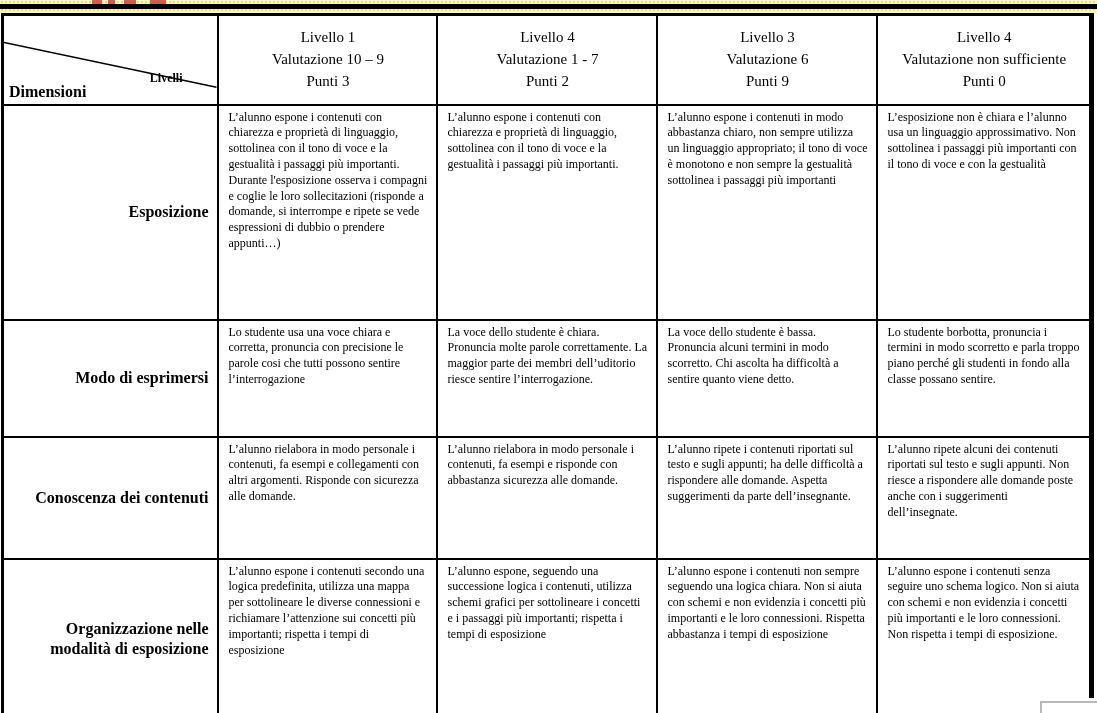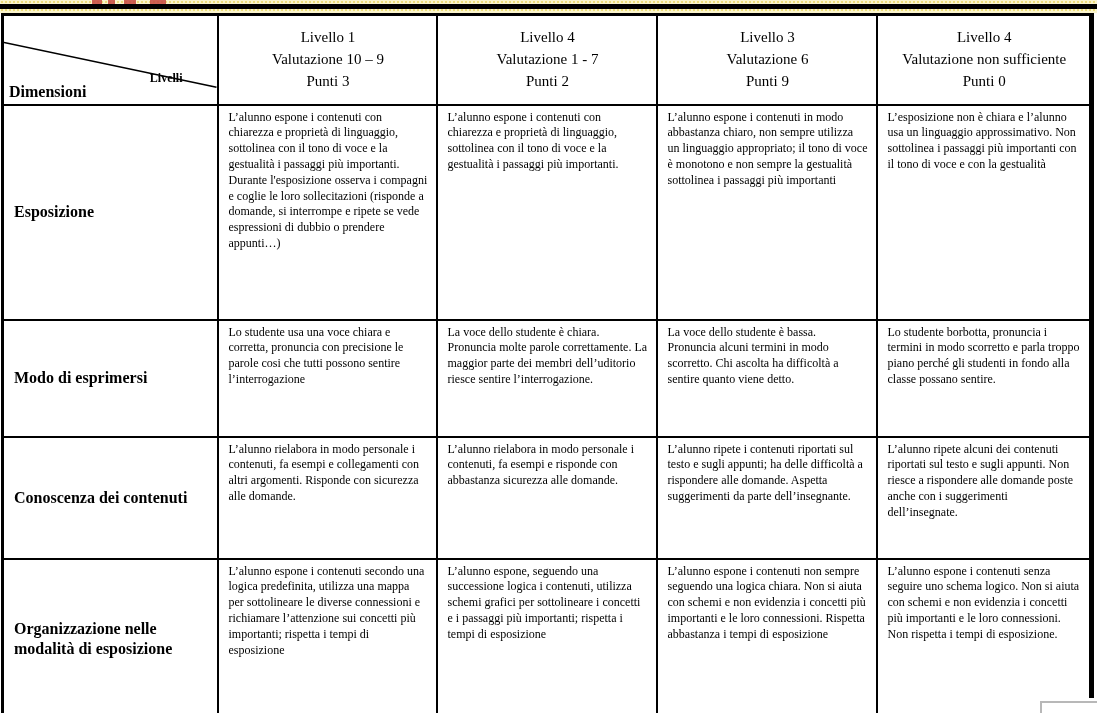--- a/index.html
+++ b/index.html
@@ -60,21 +60,21 @@
     font-weight: bold; font-size: 12px; margin-top: 33px;
   }
   .corner-bottom-label {
     position: absolute; left: 5px; bottom: 3px;
     font-weight: bold; font-size: 16px;
   }
 
   
   th.dim-label {
     font-weight: bold; font-size: 16px; line-height: 1.25;
-    text-align: left; vertical-align: middle; padding: 2px 10px; border-radius: 12px;
+    text-align: right; vertical-align: middle; padding: 2px 10px; border-radius: 12px;
   }
   td.desc-cell {
     font-size: 12px; line-height: 1.32;
     text-align: left; vertical-align: top;
     padding-top: 6px;
     border-radius: 7px;
   }
   tr.r-esposizione   { height: 215px; }
   tr.r-modo          { height: 117px; }
   tr.r-conoscenza    { height: 122px; }

